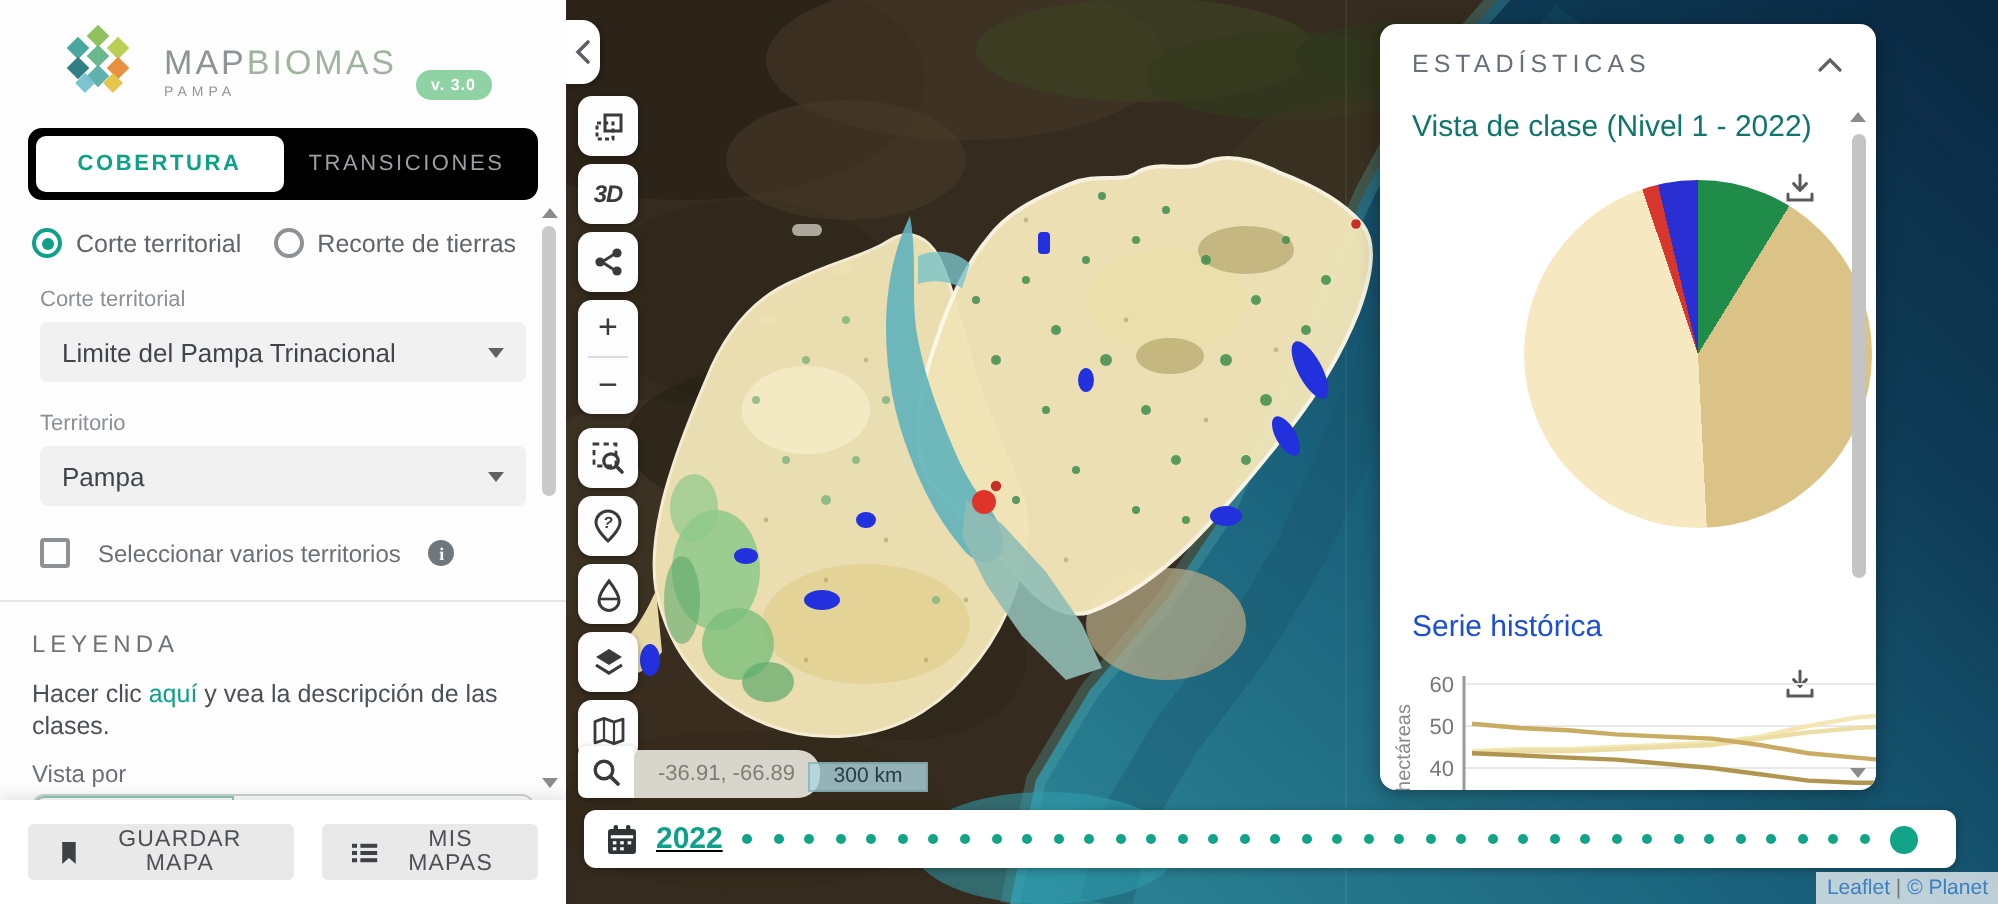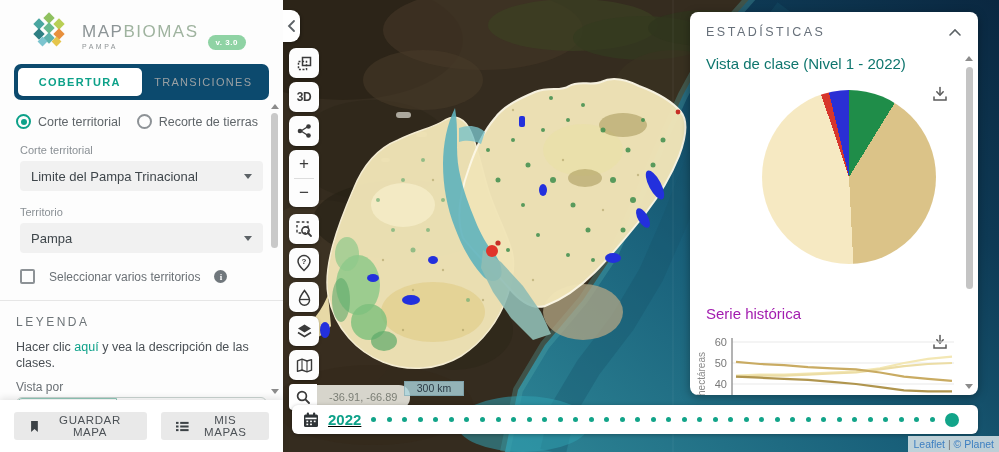--- a/index.html
+++ b/index.html
@@ -10,21 +10,21 @@
   .sidebar { position:absolute; left:0; top:0; width:283px; height:452px; background:#fdfdfd; z-index:30; }
   .logo-row { display:flex; align-items:flex-end; justify-content:center; gap:9px; padding:10px 8px 6px 0; }
   .logo-mark { width:44px; height:40px; flex:0 0 auto; }
   .logo-text-wrap { display:flex; flex-direction:column; }
   .logo-title { font-size:17px; letter-spacing:1.5px; font-weight:500; }
   .logo-title .t1 { color:#8c9496; }
   .logo-title .t2 { color:#9fb39f; }
   .logo-sub { font-size:7px; letter-spacing:2.5px; color:#8f9496; margin-top:1px; }
   .version-badge { background:#8fd3a4; color:#fff; font-size:8px; font-weight:700; padding:3px 8px; border-radius:9px; letter-spacing:.5px; }
 
-  .tabbar { margin:8px 14px 0 14px; background:#0c4a6e; border-radius:7px; padding:4px; display:flex; }
+  .tabbar { margin:8px 14px 0 14px; background:#000000; border-radius:7px; padding:4px; display:flex; }
   .tab { flex:1; text-align:center; padding:8px 4px; font-size:11px; letter-spacing:1.3px; color:#9aa0a3; cursor:pointer; }
   .tab.active { background:#fff; border-radius:5px; color:#0da189; font-weight:700; box-shadow:0 1px 2px rgba(0,0,0,.08); }
 
   .side-scroll { position:absolute; top:100px; bottom:52px; left:0; right:0; overflow:hidden; }
   .radio-row { display:flex; gap:16px; margin:14px 16px 0 16px; align-items:center; }
   .radio-item { display:flex; align-items:center; gap:7px; font-size:12.5px; color:#5f6569; cursor:pointer; }
   .radio-circle { width:15px; height:15px; border:2px solid #8d9296; border-radius:50%; position:relative; flex:0 0 auto; }
   .radio-circle.sel { border-color:#0da189; }
   .radio-circle.sel::after { content:""; position:absolute; left:2.5px; top:2.5px; width:6px; height:6px; border-radius:50%; background:#0da189; }
 
@@ -53,52 +53,52 @@
   .side-footer { position:absolute; left:0; right:0; bottom:0; height:52px; background:#fff; box-shadow:0 -2px 7px rgba(0,0,0,.10); display:flex; align-items:center; gap:14px; padding:0 14px; z-index:6; }
   .footer-btn { background:#e9e9e9; border:none; border-radius:3px; height:28px; padding:0 15px; font-size:11.5px; letter-spacing:.6px; color:#4c5156; display:flex; align-items:center; gap:8px; cursor:pointer; font-family:inherit; }
 
   
   .map-area { position:absolute; left:283px; top:0; width:716px; height:452px; overflow:hidden; }
   .map-svg { position:absolute; left:0; top:0; width:716px; height:452px; }
 
   .collapse-btn { position:absolute; left:0; top:10px; width:17px; height:32px; background:#fff; border-radius:0 9px 9px 0; box-shadow:1px 1px 3px rgba(0,0,0,.3); display:flex; align-items:center; justify-content:center; cursor:pointer; z-index:10; }
 
   .map-toolbar { position:absolute; left:6px; top:48px; width:30px; z-index:10; }
-  .tool-btn { width:30px; height:30px; background:#fdfdfd; border-radius:7px; box-shadow:0 1px 3px rgba(0,0,0,.35); margin-bottom:4px; display:flex; align-items:center; justify-content:center; cursor:pointer; color:#3a3a3a; }
+  .tool-btn { width:30px; height:30px; background:#fdfdfd; border-radius:7px; box-shadow:0 1px 3px rgba(0,0,0,.35); margin-bottom:4px; display:flex; align-items:center; justify-content:center; cursor:pointer; color:#3a3a3a;font-style:italic; }
   .tool-btn.txt { font-size:12px; font-weight:700; letter-spacing:-.5px; }
   .zoom-group { width:30px; background:#fdfdfd; border-radius:7px; box-shadow:0 1px 3px rgba(0,0,0,.35); margin-bottom:4px; overflow:hidden; }
   .zoom-btn { width:30px; height:28px; display:flex; align-items:center; justify-content:center; font-size:17px; color:#3a3a3a; cursor:pointer; }
   .zoom-sep { border-top:1px solid #ddd; margin:0 5px; }
   .tool-gap { height:3px; }
 
-  .search-row { position:absolute; left:6px; top:384px; display:flex; align-items:flex-start; z-index:10; }
+  .search-row { position:absolute; left:6px; top:373px; display:flex; align-items:center; z-index:10; }
   .search-btn { width:28px; height:26px; background:#fff; border-radius:4px 0 0 4px; box-shadow:0 1px 3px rgba(0,0,0,.3); display:flex; align-items:center; justify-content:center; cursor:pointer; }
   .coords-pill { height:24px; background:rgba(238,237,229,.88); border-radius:0 11px 11px 0; display:flex; align-items:center; padding:0 12px; font-size:11px; color:#7c7f76; margin-top:1px; }
   .scale-bar { position:absolute; left:121px; top:381px; width:60px; height:15px; background:rgba(173,214,222,.8); border:1px solid rgba(90,130,140,.35); font-size:10.5px; color:#2b3a44; text-align:center; line-height:13px; z-index:10; }
 
   
   .timeline { position:absolute; left:9px; top:405px; width:686px; height:29px; background:#fff; border-radius:6px; box-shadow:0 1px 4px rgba(0,0,0,.3); display:flex; align-items:center; padding:0 18px 0 10px; z-index:12;text-decoration:underline; }
   .tl-year { color:#0da189; font-size:15px; font-weight:700; margin:0 10px 0 8px; }
   .tl-track { flex:1; display:flex; align-items:center; justify-content:space-between; }
   .tl-dot { width:5px; height:5px; border-radius:50%; background:#12a489; cursor:pointer; }
   .tl-dot.big { width:14px; height:14px; }
 
   .attribution { position:absolute; right:0; bottom:0; background:rgba(255,255,255,.72); font-size:10.5px; padding:2px 5px; z-index:12; color:#777; }
   .attribution span.link { color:#3d7fc1; }
 
   
-  .stats-panel { position:absolute; left:407px; top:12px; width:288px; height:383px; background:#fff; border-radius:8px; box-shadow:0 2px 10px rgba(0,0,0,.35); z-index:20; overflow:hidden; }
+  .stats-panel { position:absolute; left:407px; top:12px; width:248px; height:383px; background:#fff; border-radius:8px; box-shadow:0 2px 10px rgba(0,0,0,.35); z-index:20; overflow:hidden; }
   .stats-header { display:flex; align-items:center; justify-content:space-between; padding:13px 16px 6px 16px; }
   .stats-title { font-size:12.5px; letter-spacing:2.5px; color:#67707a; }
   .pie-title { margin:10px 16px 0 16px; font-size:15px; color:#0f766e; }
   .dl-icon { position:absolute; right:30px; cursor:pointer; }
   .dl-icon.one { top:74px; }
   .dl-icon.two { top:322px; }
   .pie { position:absolute; left:72px; top:78px; width:174px; height:174px; border-radius:50%; }
-  .series-title { position:absolute; left:16px; top:293px; font-size:15px; color:#a21caf; }
+  .series-title { position:absolute; left:16px; top:293px; font-size:15px; color:#1d4ed8; }
   .line-chart { position:absolute; left:6px; top:318px; }
 
   .panel-scrollbar { position:absolute; right:3px; top:44px; bottom:6px; width:12px; }
   .panel-scrollbar .sb-thumb { height:222px; margin-top:6px; background:#c4c4c4; }
   .panel-scrollbar .sb-arrow.down { left:2px; }
 
   svg.icon { display:block; }
 </style>
 </head>
 <body>

